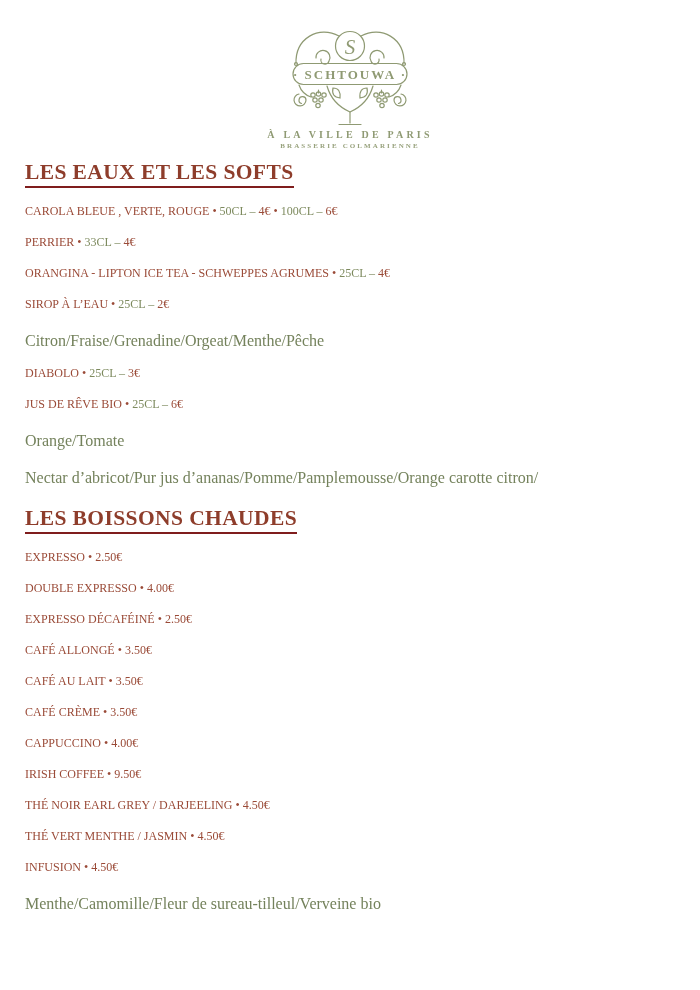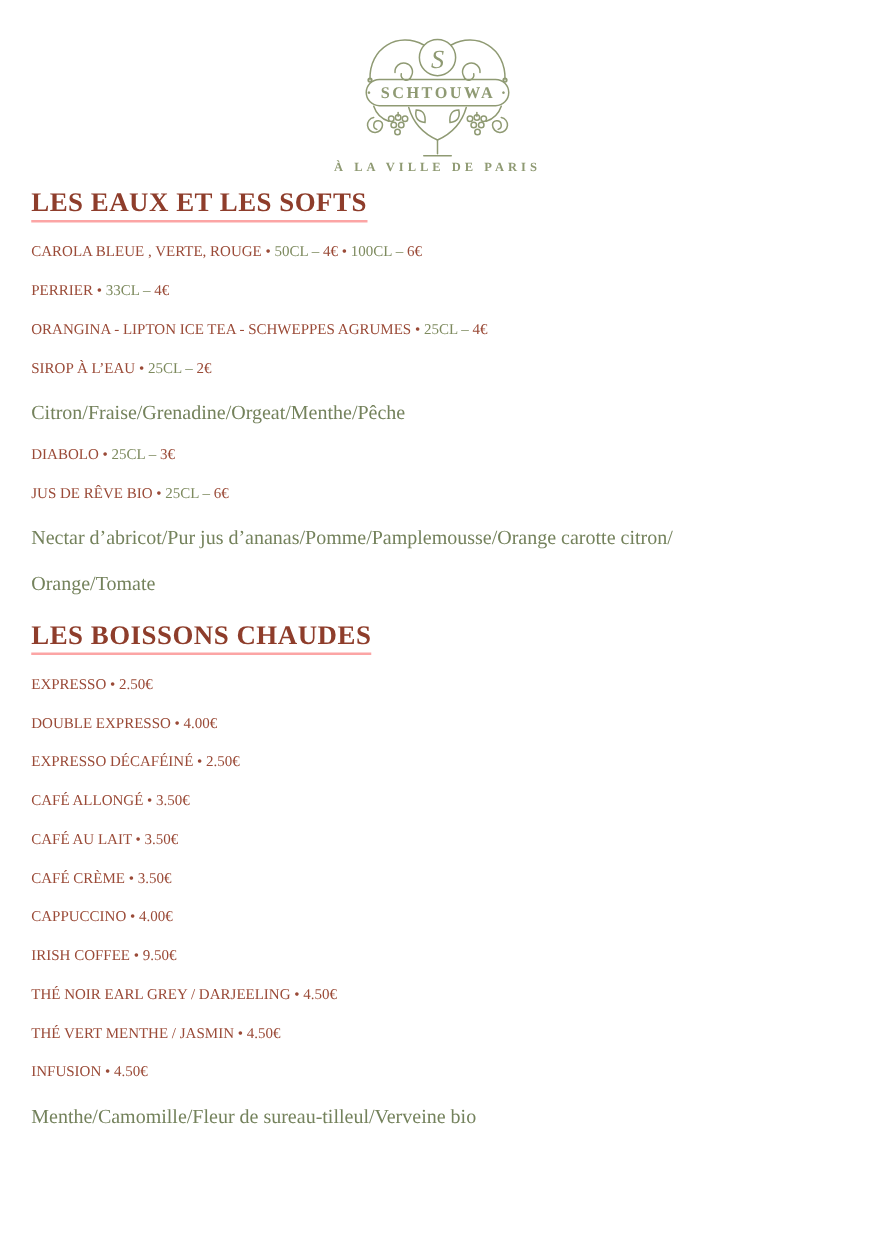--- a/index.html
+++ b/index.html
@@ -16,21 +16,21 @@
   }
   .logo-tag{
     font-size:7px;letter-spacing:2.1px;margin-top:2px;
     color:#98a27d;font-weight:bold;
   }
   
   main{padding:10px 25px 0 25px;}
   .sec-title{
     display:table;font-size:21.5px;font-weight:bold;color:#8e3d2b;
     letter-spacing:0.4px;margin:0 0 14px 0;padding-bottom:1px;
-    border-bottom:2px solid #fca5a5;
+    border-bottom:2px solid #7f1d1d;
   }
   section + section .sec-title{margin-top:17px;}
   .item{margin-bottom:12px;}
   .line{font-size:12px;line-height:19px;color:#9a4a37;}
   .line .sz{color:#7d8a5e;}
   .sub{font-size:16px;line-height:20.5px;color:#74825c;margin-top:17px;}
 </style>
 </head>
 <body>
 
@@ -80,20 +80,21 @@
           <circle cx="107" cy="81.5" r="2.2"></circle>
       </g>
 
       <g>
         <path d="M52,62 C56,76 66,84 75,88 C84,84 94,76 98,62"></path>
         <line x1="75" y1="88" x2="75" y2="99"></line>
         <line x1="64" y1="100.5" x2="86" y2="100.5"></line>
       </g>
     </svg>
     <div class="logo-sub">À LA VILLE DE PARIS</div>
+    <div class="logo-tag">BRASSERIE COLMARIENNE</div>
   </header>
 
   <main>
     <section>
       <h2 class="sec-title">LES EAUX ET LES SOFTS</h2>
     <div class="item">
           <div class="line"><span class="mn">CAROLA BLEUE , VERTE, ROUGE • </span><span class="sz">50CL – </span><span class="mn">4€</span><span class="mn"> • </span><span class="sz">100CL – </span><span class="mn">6€</span></div>
         </div>
         <div class="item">
           <div class="line"><span class="mn">PERRIER • </span><span class="sz">33CL – </span><span class="mn">4€</span></div>
@@ -103,22 +104,22 @@
         </div>
         <div class="item">
           <div class="line"><span class="mn">SIROP À L’EAU • </span><span class="sz">25CL – </span><span class="mn">2€</span></div>
           <div class="sub">Citron/Fraise/Grenadine/Orgeat/Menthe/Pêche</div>
         </div>
         <div class="item">
           <div class="line"><span class="mn">DIABOLO • </span><span class="sz">25CL – </span><span class="mn">3€</span></div>
         </div>
         <div class="item">
           <div class="line"><span class="mn">JUS DE RÊVE BIO • </span><span class="sz">25CL – </span><span class="mn">6€</span></div>
+          <div class="sub">Orange/Tomate</div>
           <div class="sub">Nectar d’abricot/Pur jus d’ananas/Pomme/Pamplemousse/Orange carotte citron/</div>
-          <div class="sub">Orange/Tomate</div>
         </div>
       </section>
     <section>
       <h2 class="sec-title">LES BOISSONS CHAUDES</h2>
     <div class="item">
           <div class="line"><span class="mn">EXPRESSO • </span><span class="mn">2.50€</span></div>
         </div>
         <div class="item">
           <div class="line"><span class="mn">DOUBLE EXPRESSO • </span><span class="mn">4.00€</span></div>
         </div>

